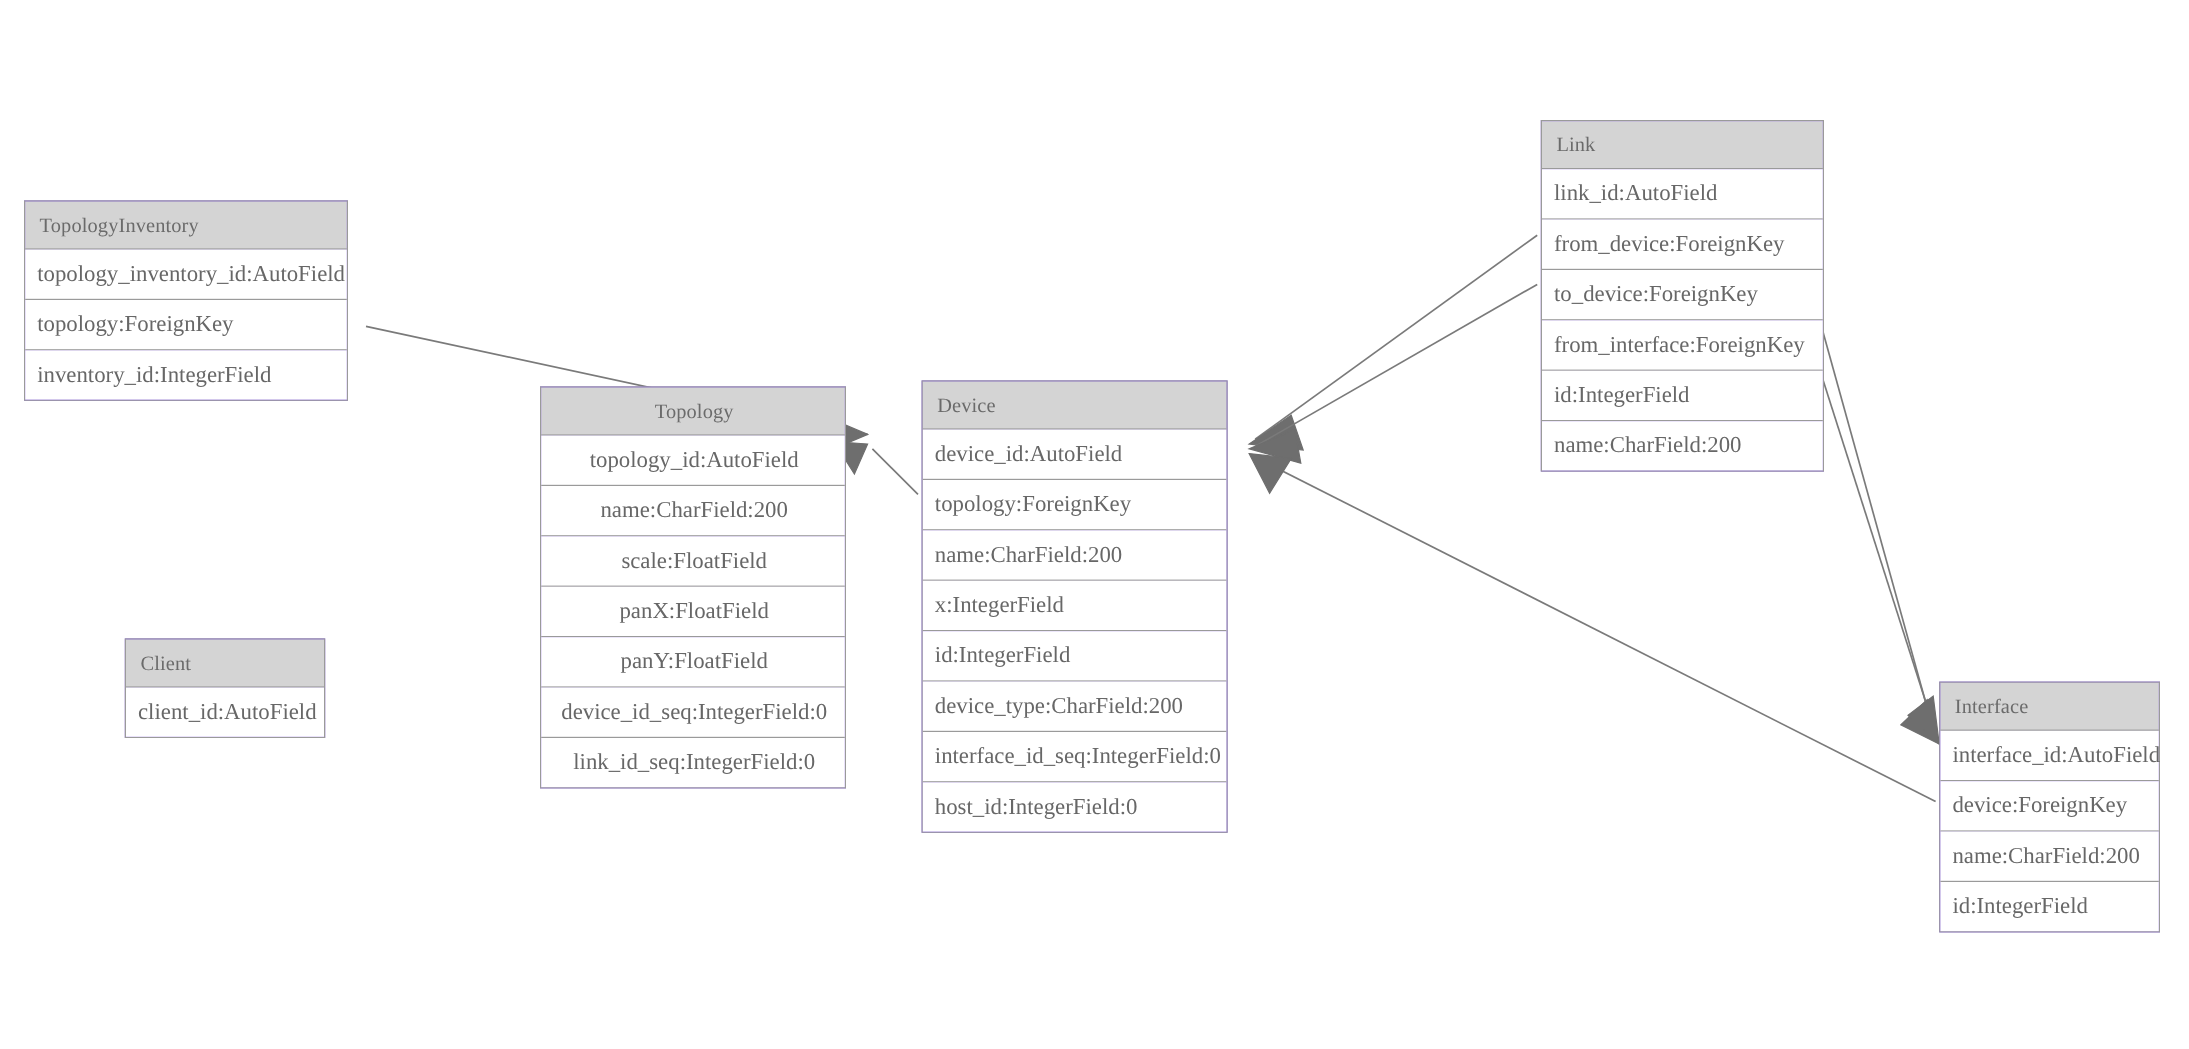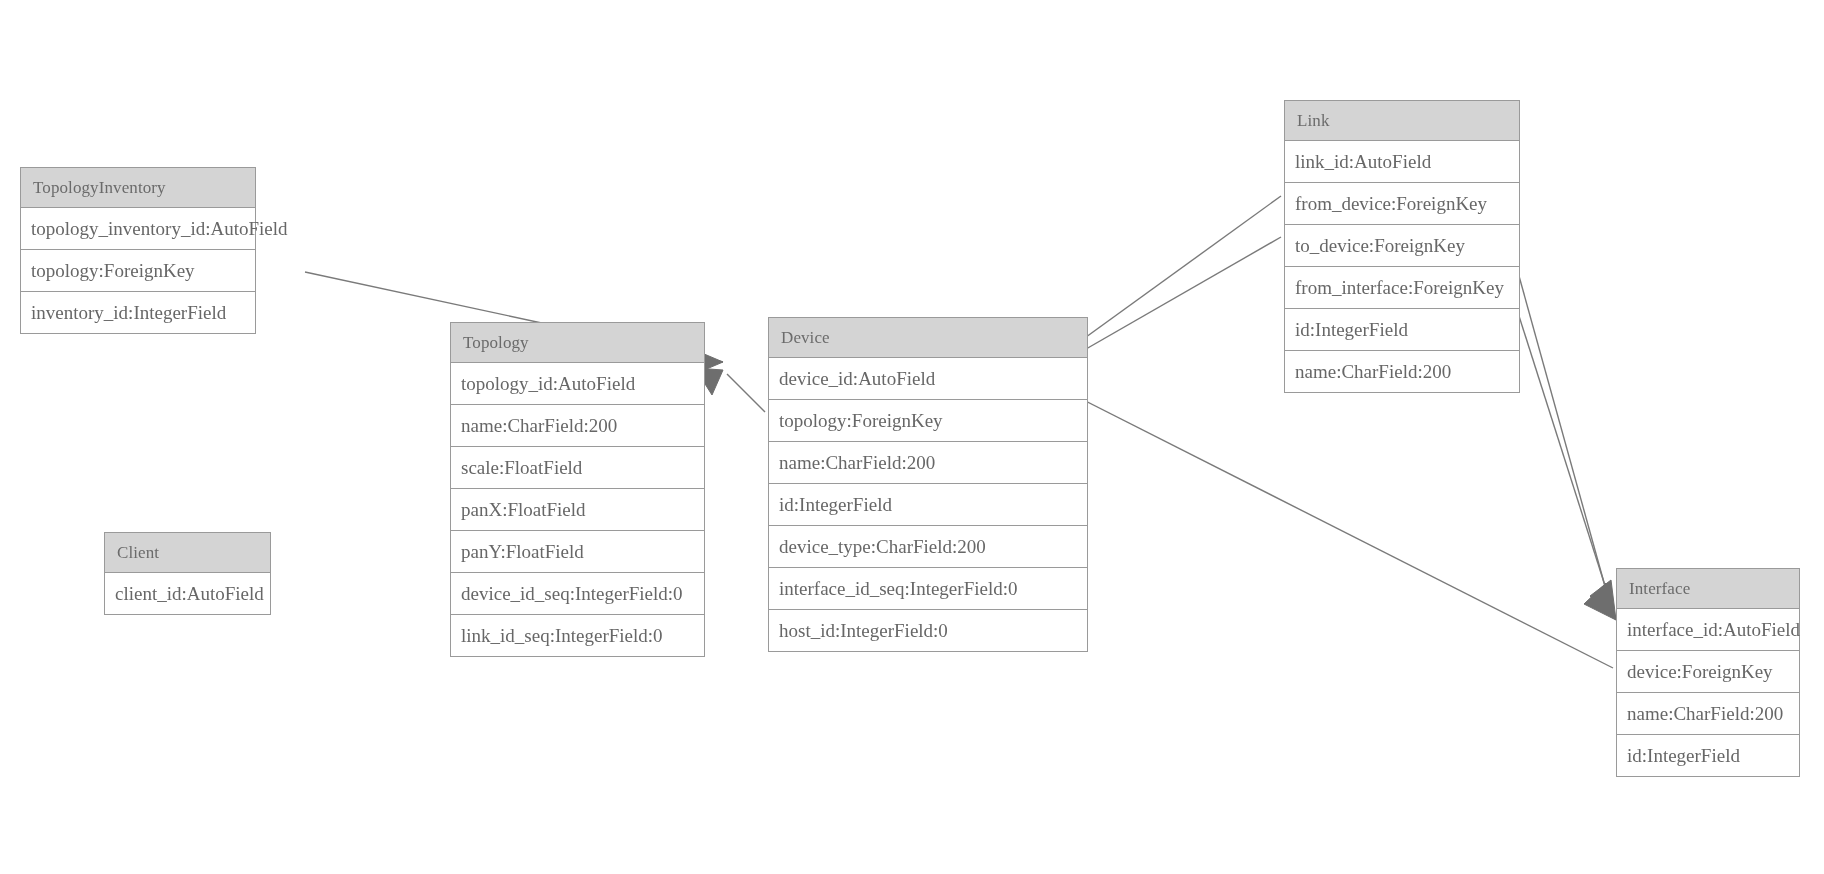--- a/index.html
+++ b/index.html
@@ -71,45 +71,46 @@
       <path d="M 1041,374 L 1079,358 L 1084,386 Z" fill="#6e6e6e" stroke="#6e6e6e" stroke-width="1"></path>
       <path d="M 1613,668 L 1046,381" stroke="#7a7a7a" stroke-width="1.4" fill="none"></path>
       <path d="M 1041,378 L 1076,382 L 1058,411 Z" fill="#6e6e6e" stroke="#6e6e6e" stroke-width="1"></path>
       <path d="M 1519,276 L 1613,615" stroke="#7a7a7a" stroke-width="1.4" fill="none"></path>
       <path d="M 1616,620 L 1584,604 L 1606,583 Z" fill="#6e6e6e" stroke="#6e6e6e" stroke-width="1"></path>
       <path d="M 1519,316 L 1615,617" stroke="#7a7a7a" stroke-width="1.4" fill="none"></path>
       <path d="M 1616,620 L 1590,596 L 1611,580 Z" fill="#6e6e6e" stroke="#6e6e6e" stroke-width="1"></path>
     </svg>
 
   <div id="entities">
-      <div class="entity" style="left: 20px; top: 167px; width: 236px;">
+      <div class="entity" style="left: 20px; top: 167px; width: 270px;">
         <div class="entity-header">TopologyInventory</div>
         <div class="entity-field">topology_inventory_id:AutoField</div>
         <div class="entity-field">topology:ForeignKey</div>
         <div class="entity-field">inventory_id:IntegerField</div>
       </div>
-      <div class="entity" style="left: 450px; top: 322px; width: 255px;">
+      <div class="entity" style="left: 450px; top: 322px; width: 255px; text-align: center;">
         <div class="entity-header">Topology</div>
         <div class="entity-field">topology_id:AutoField</div>
         <div class="entity-field">name:CharField:200</div>
         <div class="entity-field">scale:FloatField</div>
         <div class="entity-field">panX:FloatField</div>
         <div class="entity-field">panY:FloatField</div>
         <div class="entity-field">device_id_seq:IntegerField:0</div>
         <div class="entity-field">link_id_seq:IntegerField:0</div>
       </div>
       <div class="entity" style="left: 80px; top: 532px; width: 167px; margin-left: 24px;">
         <div class="entity-header">Client</div>
         <div class="entity-field">client_id:AutoField</div>
       </div>
-      <div class="entity" style="left: 768px; top: 317px; width: 320px;">
+      <div class="entity" style="left: 768px; top: 317px; width: 255px;">
         <div class="entity-header">Device</div>
         <div class="entity-field">device_id:AutoField</div>
         <div class="entity-field">topology:ForeignKey</div>
         <div class="entity-field">name:CharField:200</div>
+        <div class="entity-field">x:IntegerField</div>
         <div class="entity-field">id:IntegerField</div>
         <div class="entity-field">device_type:CharField:200</div>
         <div class="entity-field">interface_id_seq:IntegerField:0</div>
         <div class="entity-field">host_id:IntegerField:0</div>
       </div>
       <div class="entity" style="left: 1284px; top: 100px; width: 236px;">
         <div class="entity-header">Link</div>
         <div class="entity-field">link_id:AutoField</div>
         <div class="entity-field">from_device:ForeignKey</div>
         <div class="entity-field">to_device:ForeignKey</div>

